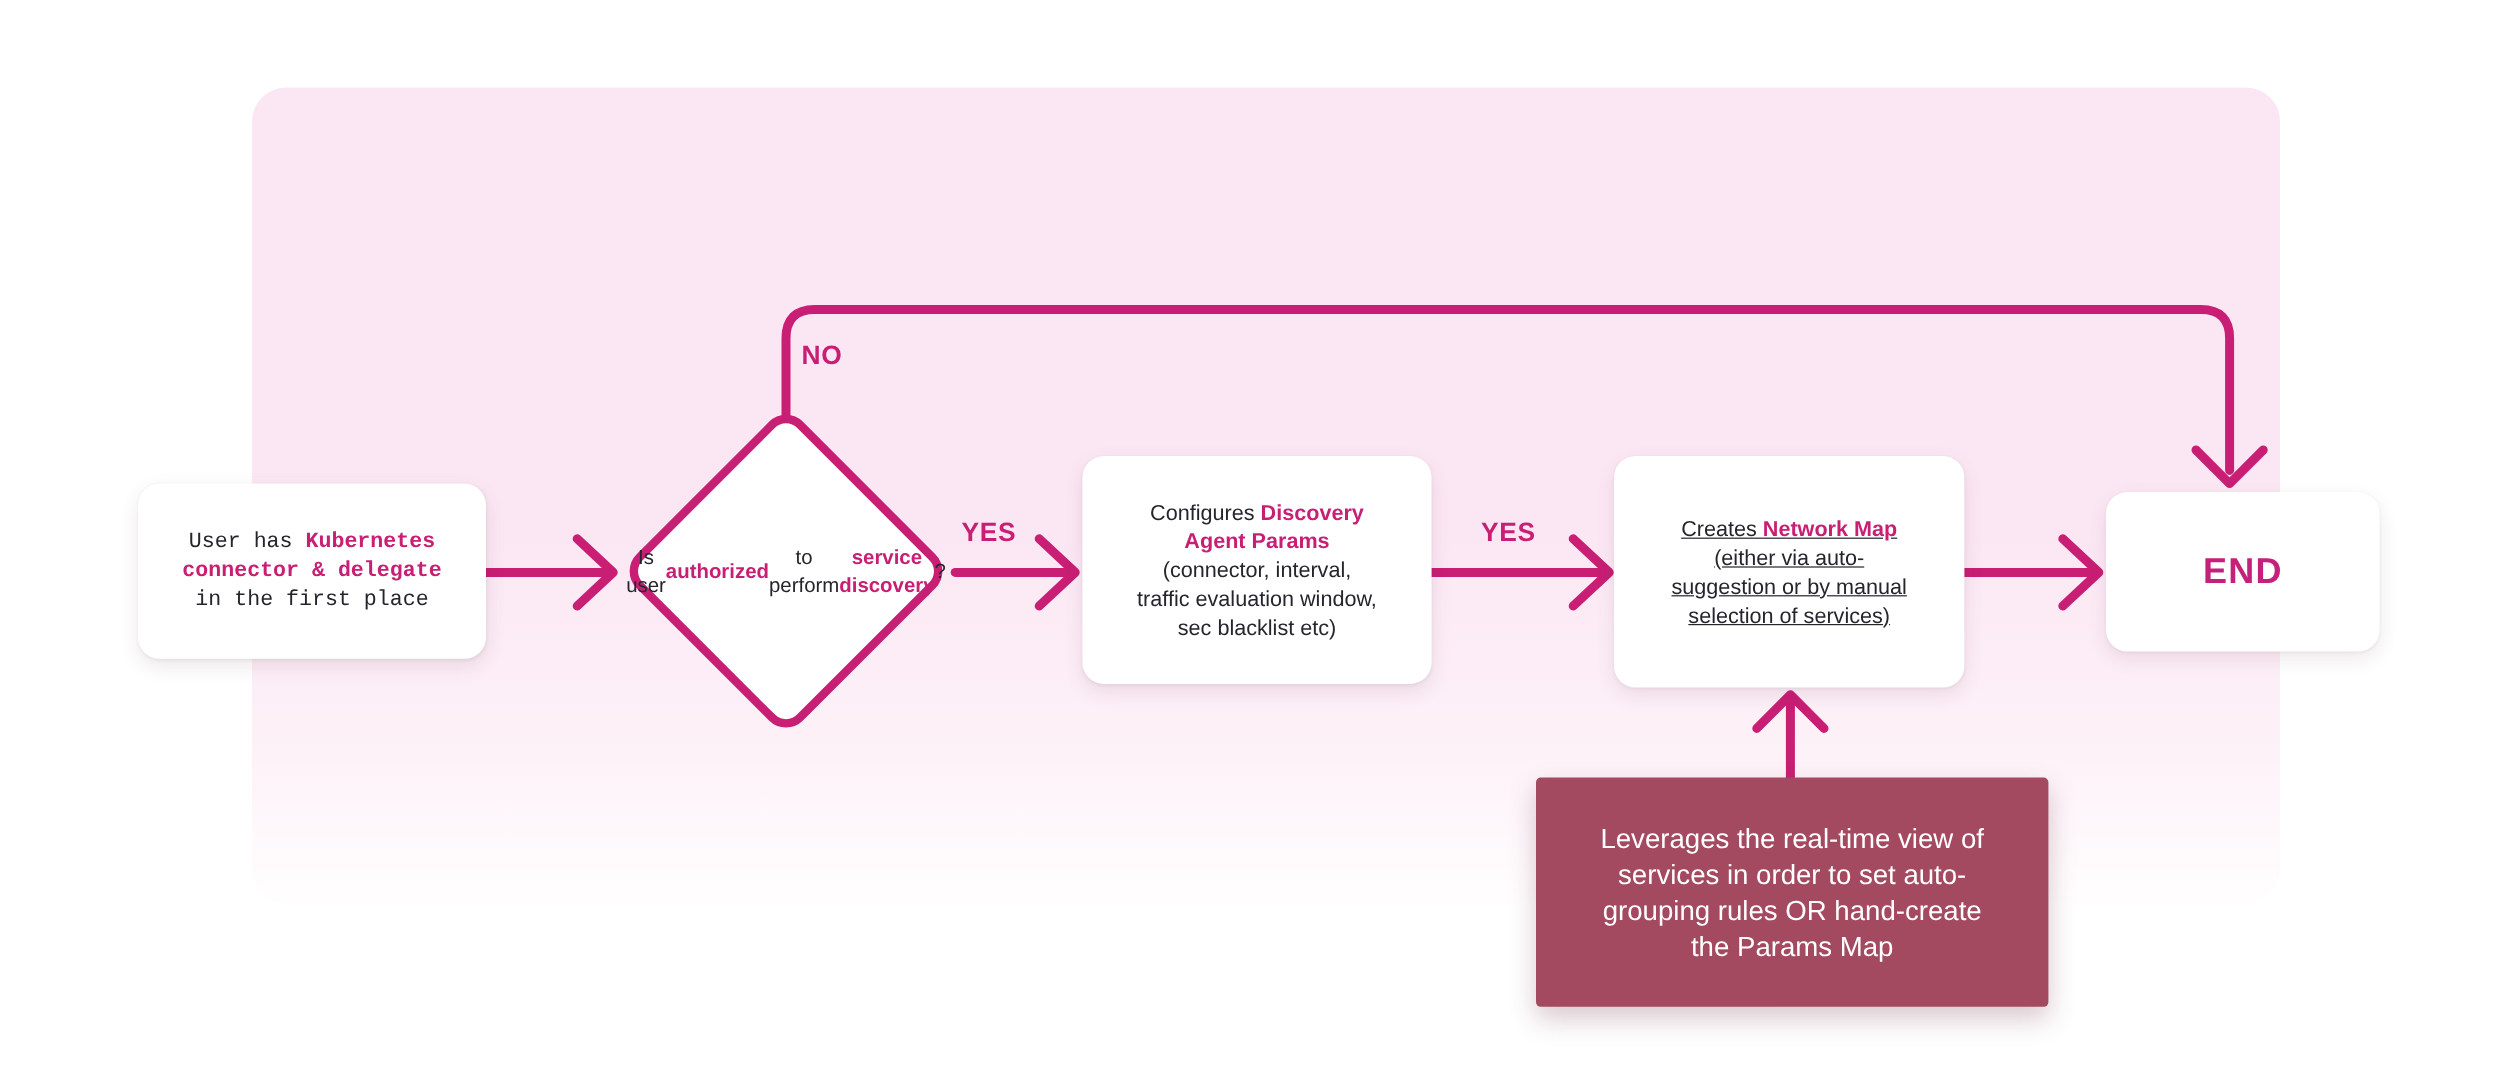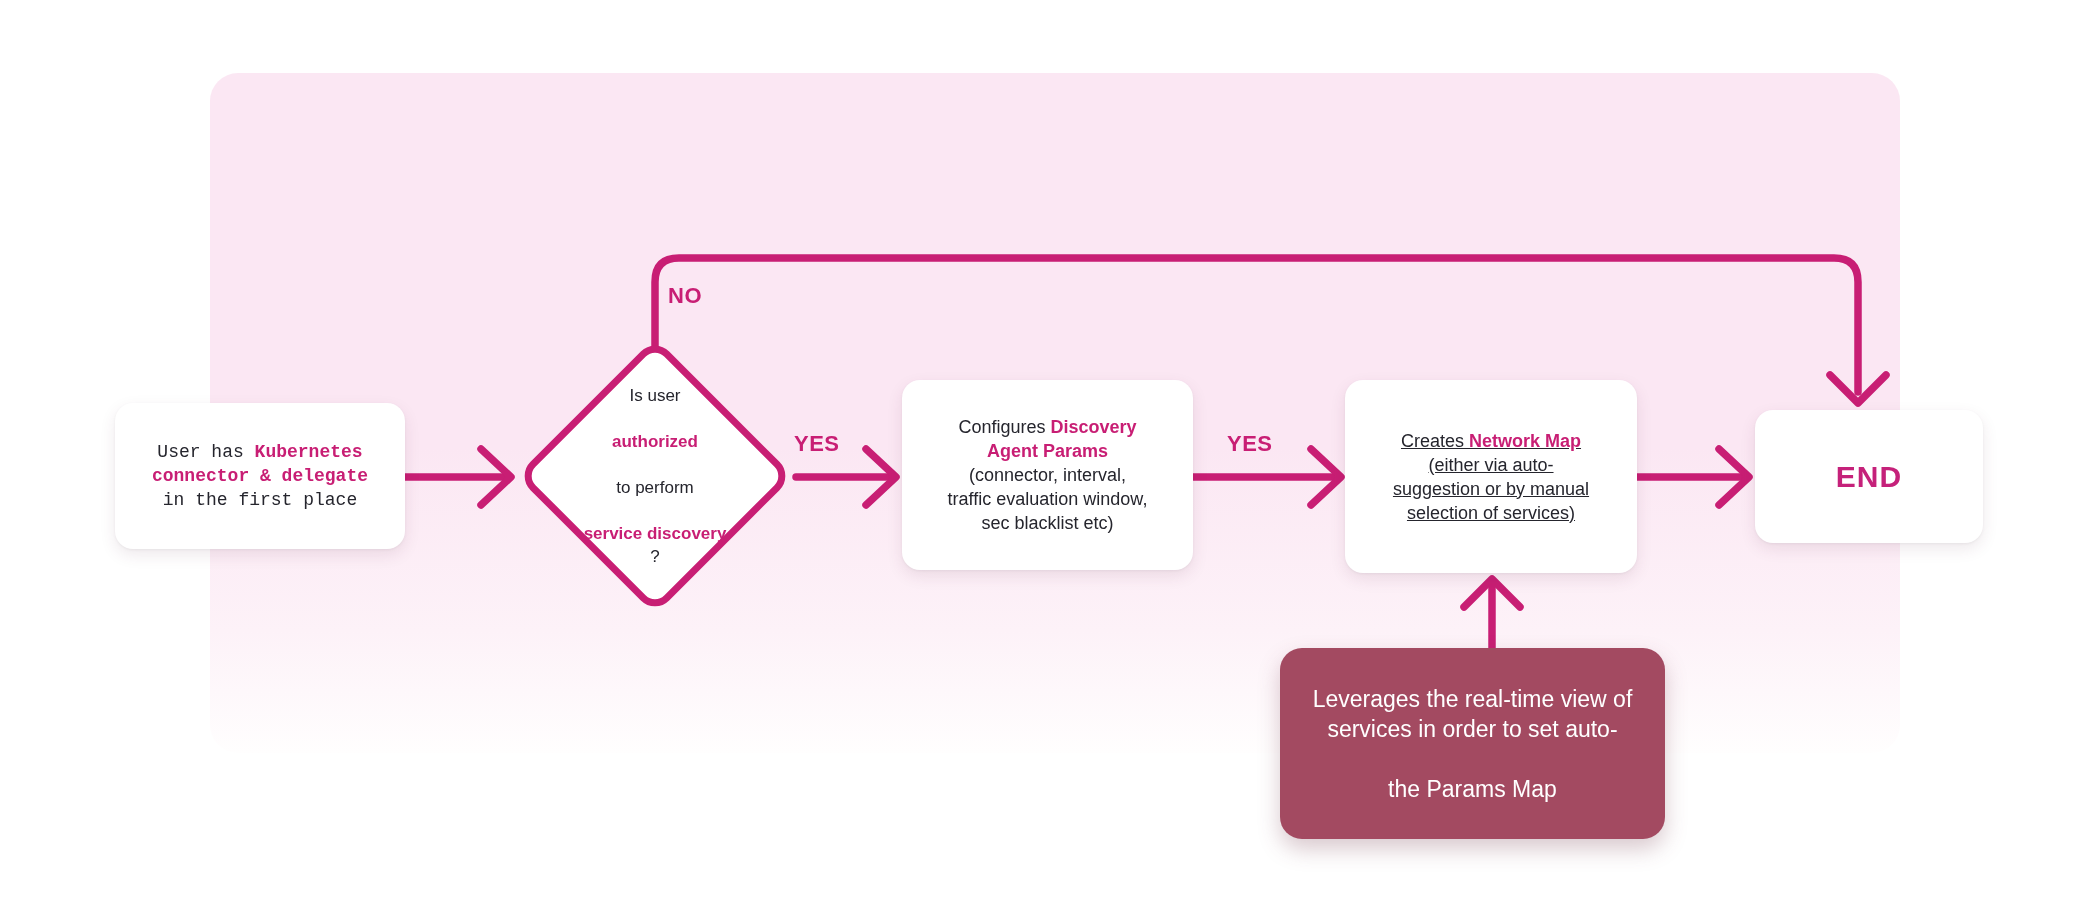--- a/index.html
+++ b/index.html
@@ -17,43 +17,43 @@
     z-index:0;
   }
   .title{
     position:absolute;left:210px;top:110px;width:1690px;margin:0;
     text-align:center;font-size:42px;font-weight:800;color:#c5217a;
     letter-spacing:0.5px;z-index:2;
   }
   svg.connectors{position:absolute;left:0;top:0;z-index:1;}
   .edge-label{
     position:absolute;z-index:2;color:#c81e74;font-weight:700;
-    font-size:22px;letter-spacing:0.5px;
+    font-size:22px;letter-spacing:0.5px;text-align:center;
   }
   .node{
     position:absolute;z-index:2;background:#ffffff;border-radius:18px;
     box-shadow:0 6px 16px rgba(90,40,70,0.10),0 1px 3px rgba(0,0,0,0.05);
     display:flex;align-items:center;justify-content:center;
     text-align:center;color:#25252d;font-size:18px;line-height:24px;
   }
   .node .accent, .diamond-text .accent{color:#c81e74;font-weight:700;}
   .diamond{
     position:absolute;left:557px;top:378px;width:196px;height:196px;
     transform:rotate(45deg);background:#ffffff;border:7px solid #c81e74;
     border-radius:20px;z-index:2;box-sizing:border-box;
   }
   .diamond-text{
     position:absolute;left:545px;top:408px;width:220px;height:136px;
     z-index:3;display:flex;align-items:center;justify-content:center;
-    text-align:center;color:#25252d;font-size:17px;line-height:23px;flex-direction:column;
+    text-align:center;color:#25252d;font-size:17px;line-height:23px;
   }
   .end-node{font-size:30px;font-weight:700;color:#c5217a;letter-spacing:1px;}
   .note{
-    position:absolute;left:1280px;top:648px;width:385px;height:191px;
-    z-index:2;background:#a34a61;border-radius:22px;
+    position:absolute;left:1280px;top:648px;width:427px;height:191px;
+    z-index:2;background:#a34a61;border-radius:4px;
     box-shadow:0 10px 22px rgba(120,60,80,0.28);
     display:flex;align-items:center;justify-content:center;
     text-align:center;color:#ffffff;font-size:23px;line-height:30px;
   }
 </style>
 </head>
 <body>
 
 <div class="canvas">
 
@@ -109,16 +109,16 @@
 
   <div class="node" style="left:1345px;top:380px;width:292px;height:193px;text-decoration:underline;">
     <div><span>Creates </span><span class="accent">Network Map</span><br><span>(either via auto-</span><br><span>suggestion or by manual</span><br><span>selection of services)</span></div>
   </div>
 
   <div class="node end-node" style="left:1755px;top:410px;width:228px;height:133px;">
     <span>END</span>
   </div>
 
   <div class="note">
-    <div><span>Leverages the real-time view of</span><br><span>services in order to set auto-</span><br><br><span>the Params Map</span></div>
+    <div><span>Leverages the real-time view of</span><br><span>services in order to set auto-</span><br><span>grouping rules OR hand-create</span><br><span>the Params Map</span></div>
   </div>
 
 </div>
 
 </body></html>

